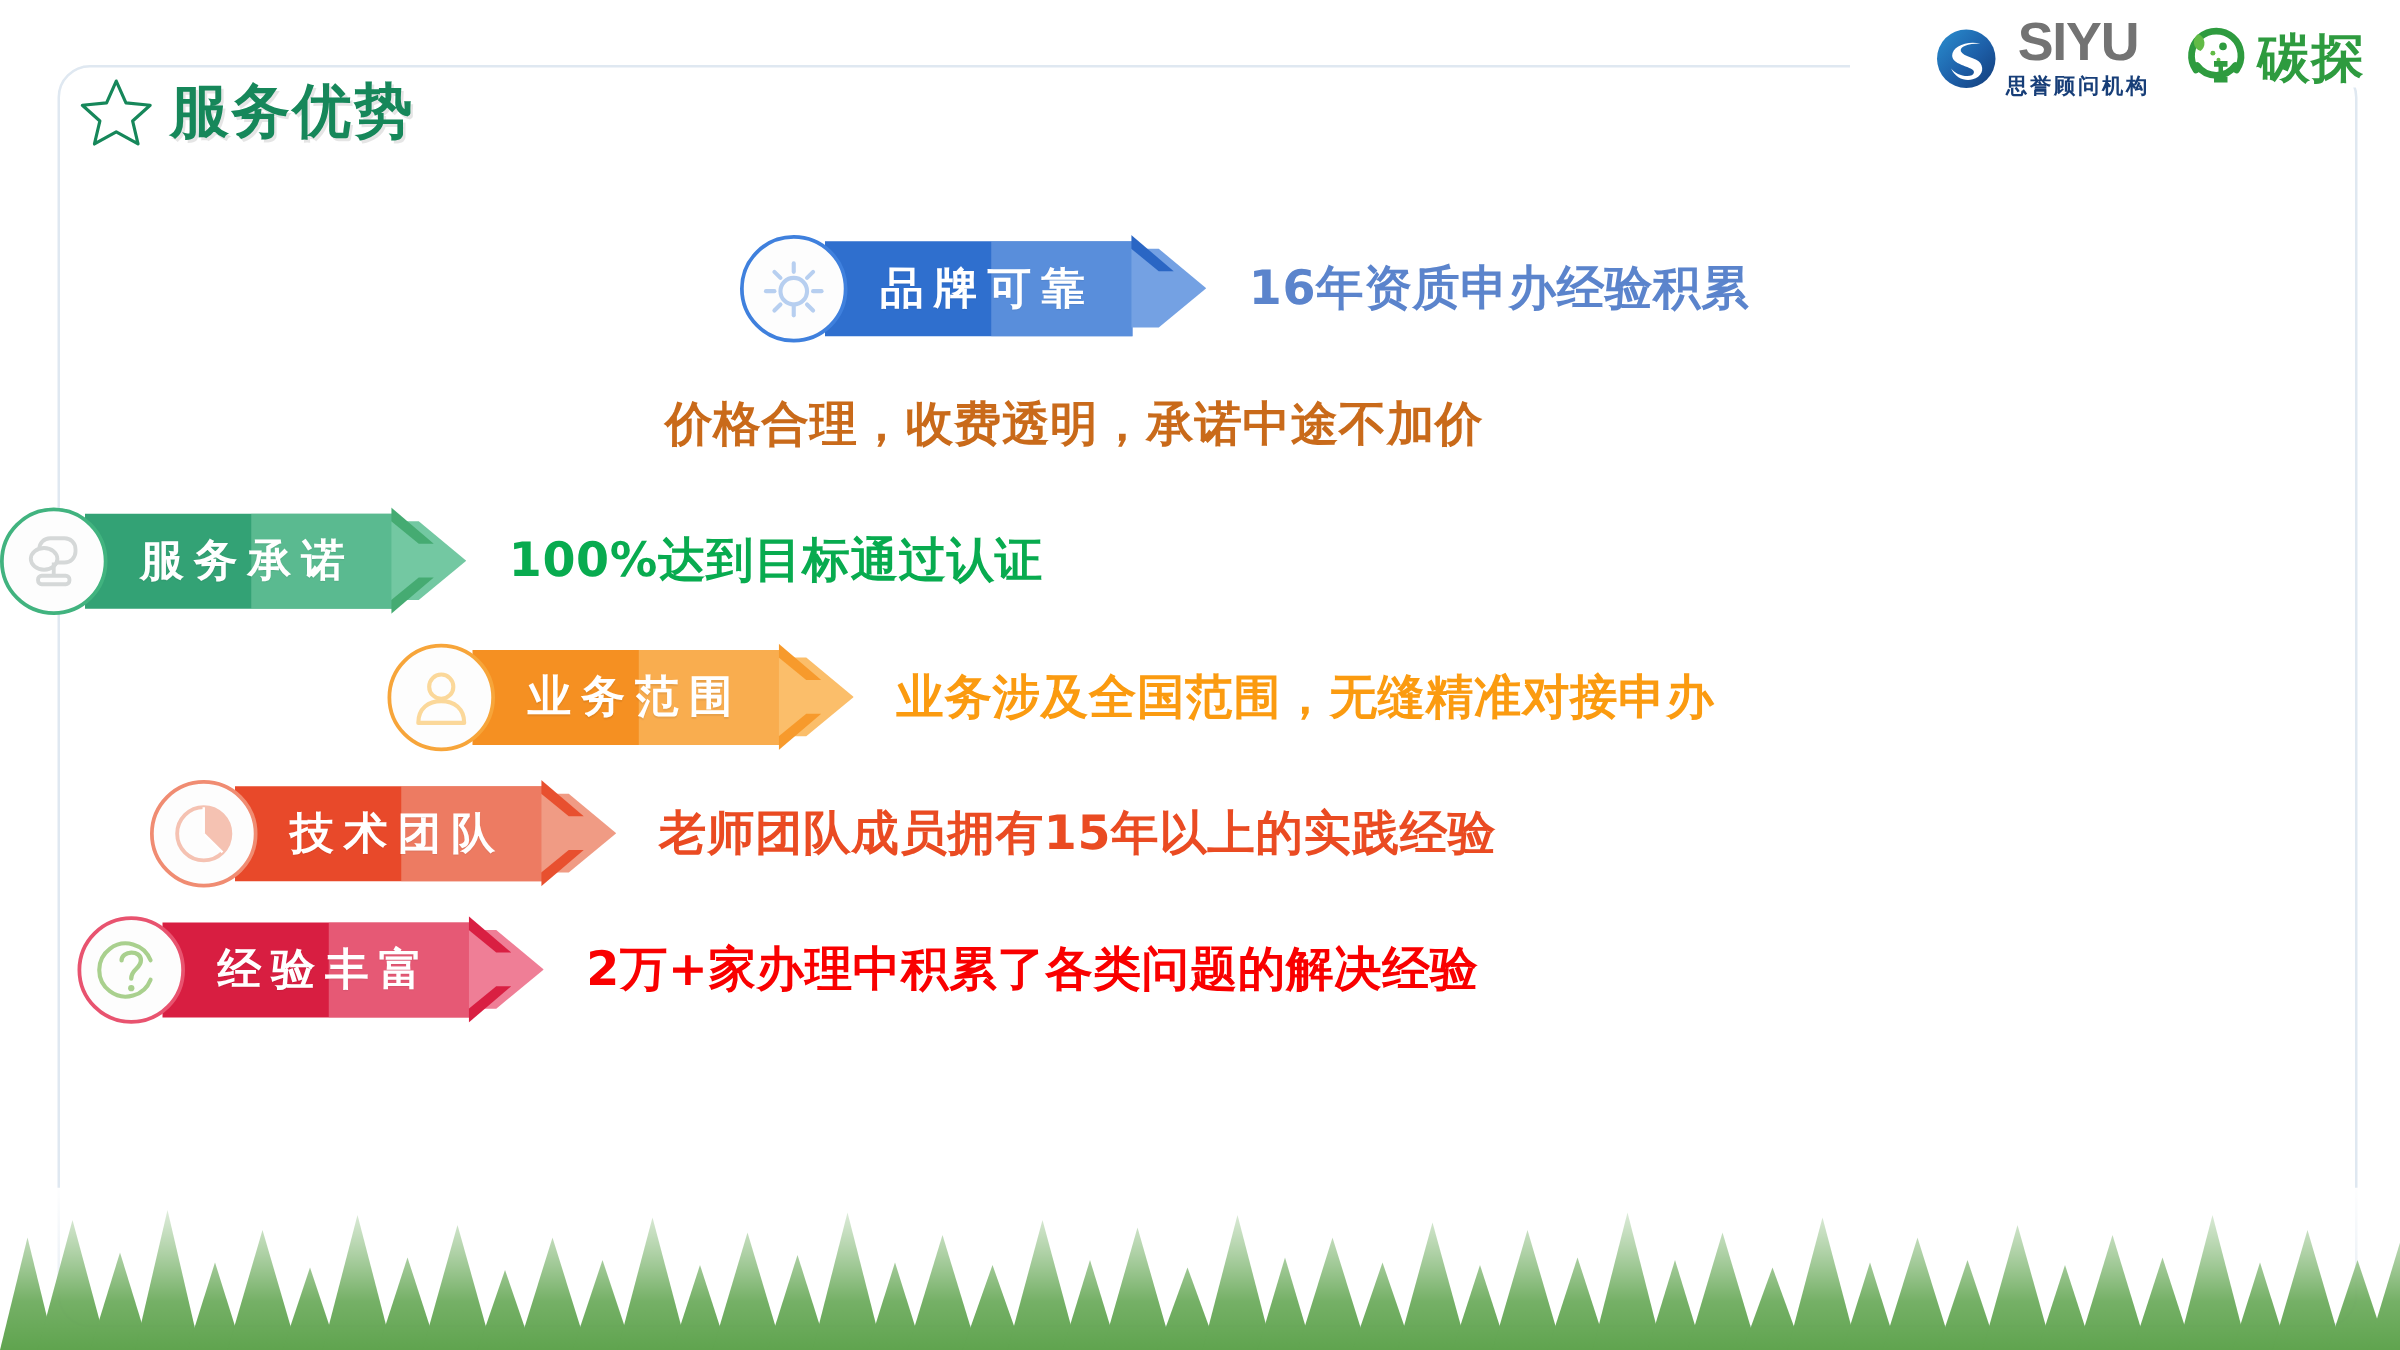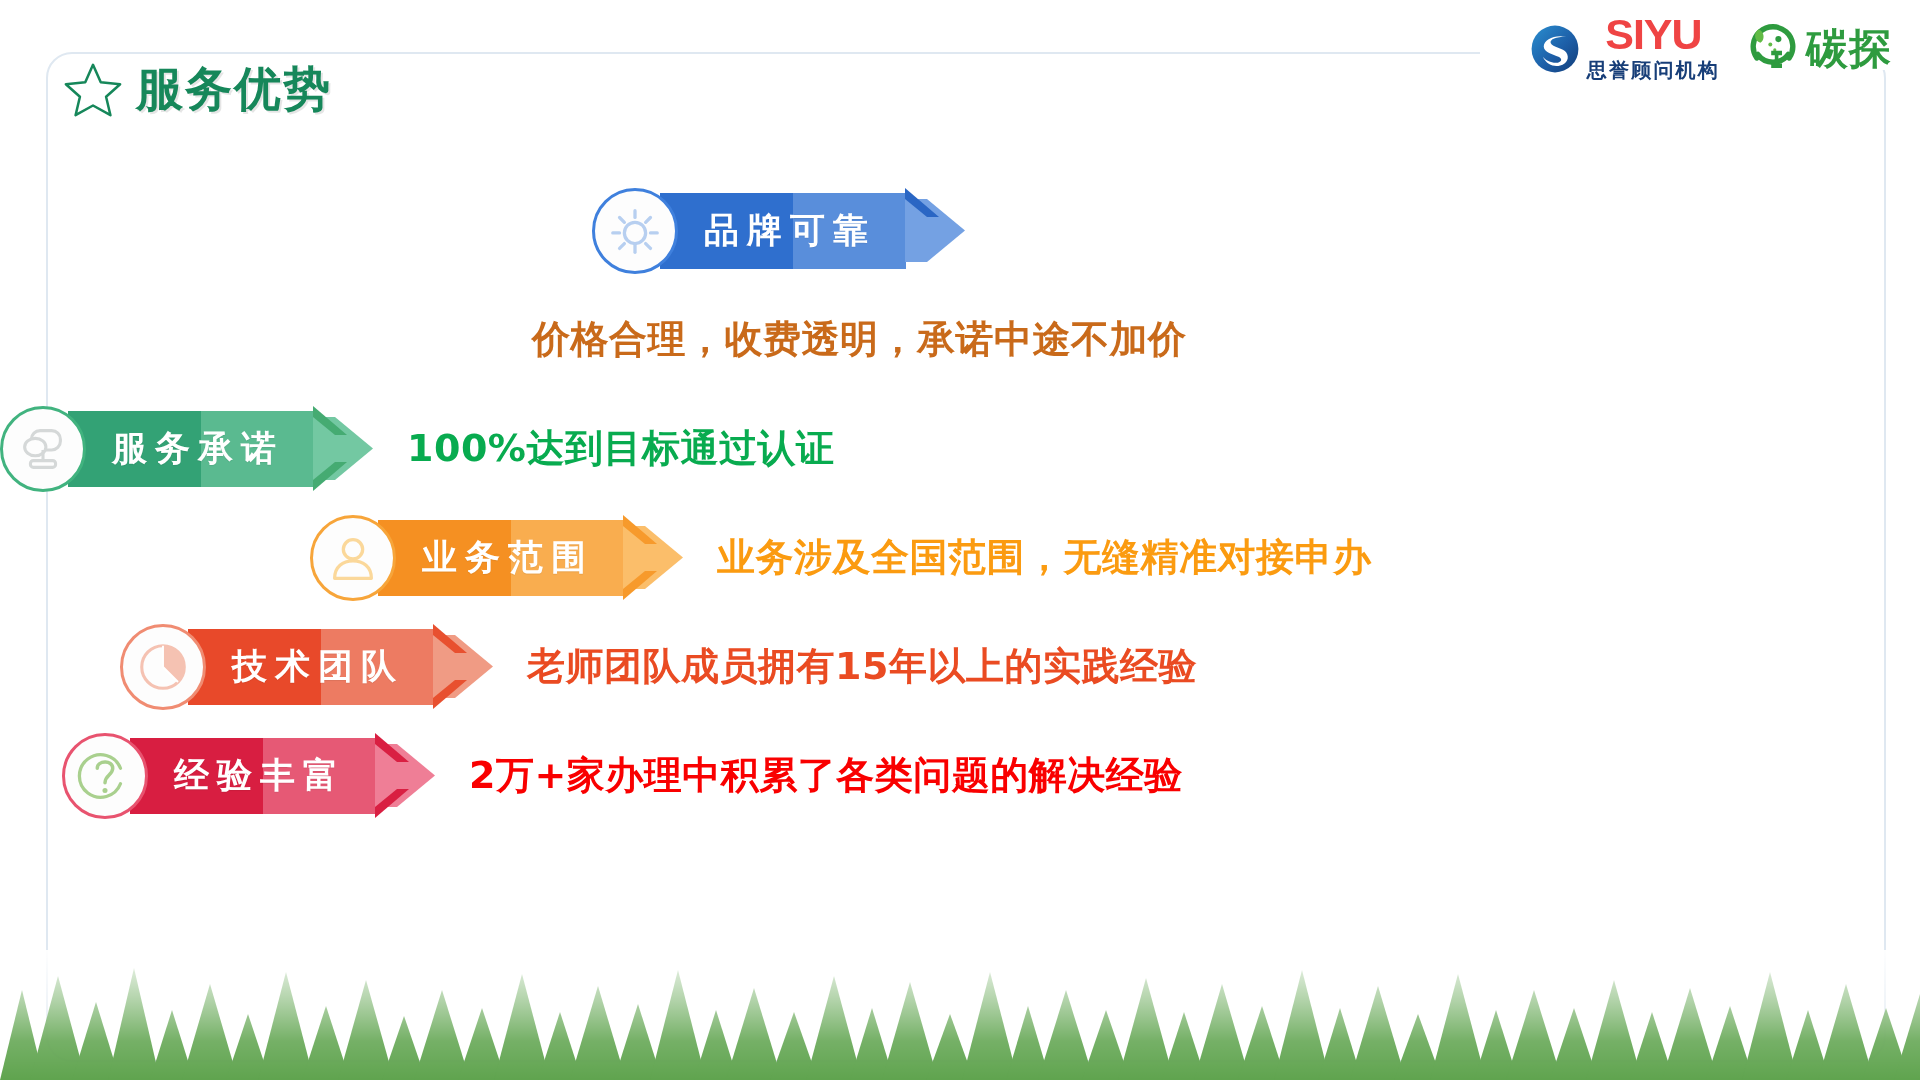--- a/index.html
+++ b/index.html
@@ -51,26 +51,26 @@
     gap: 26px;
     z-index: 30;
   }
   .logo-siyu { display: flex; align-items: center; gap: 6px; }
   .logo-siyu .mark { width: 52px; height: 52px; flex: none; }
   .logo-siyu .wordblock { display: flex; flex-direction: column; align-items: center; }
   .logo-siyu .word {
     font-size: 43px;
     font-weight: 700;
     letter-spacing: -1px;
-    color: #ef4444;
+    color: #737373;
     line-height: 0.95;
     font-family: "Liberation Sans", sans-serif;
   }
   .logo-siyu .sub {
-    font-size: 20px;
+    font-size: 17px;
     font-weight: 700;
     color: #173e78;
     letter-spacing: 2.2px;
     margin-top: 2px;
   }
   .logo-tan { display: flex; align-items: center; gap: 6px; }
   .logo-tan .mark { width: 54px; height: 54px; flex: none; }
   .logo-tan .word {
     font-size: 42px;
     font-weight: 700;
@@ -289,20 +289,21 @@
             <span class="ribbon-label">品牌可靠</span>
           </div>
           <div class="arrowhead">
             <svg viewBox="0 0 60 109" preserveAspectRatio="none">
               <polygon points="0,23 22,23 60,54.5 22,86 0,86" fill="#74a1e3"></polygon>
               <polygon points="0,23 0,12 34,41 22,41" fill="#2a66c4"></polygon>
             </svg>
           </div>
         </div>
       </div>
+      <div class="desc" style="color:#5b84cc">16年资质申办经验积累</div>
     </div>
 
     <div class="row" style="padding-left:498px">
       <div class="desc" style="color:#c96a1a">价格合理，收费透明，承诺中途不加价</div>
     </div>
 
     <div class="row" style="">
       <div class="banner">
         <div class="badge" style="border:3.5px solid #41b37f">
           <svg viewBox="0 0 60 60">

